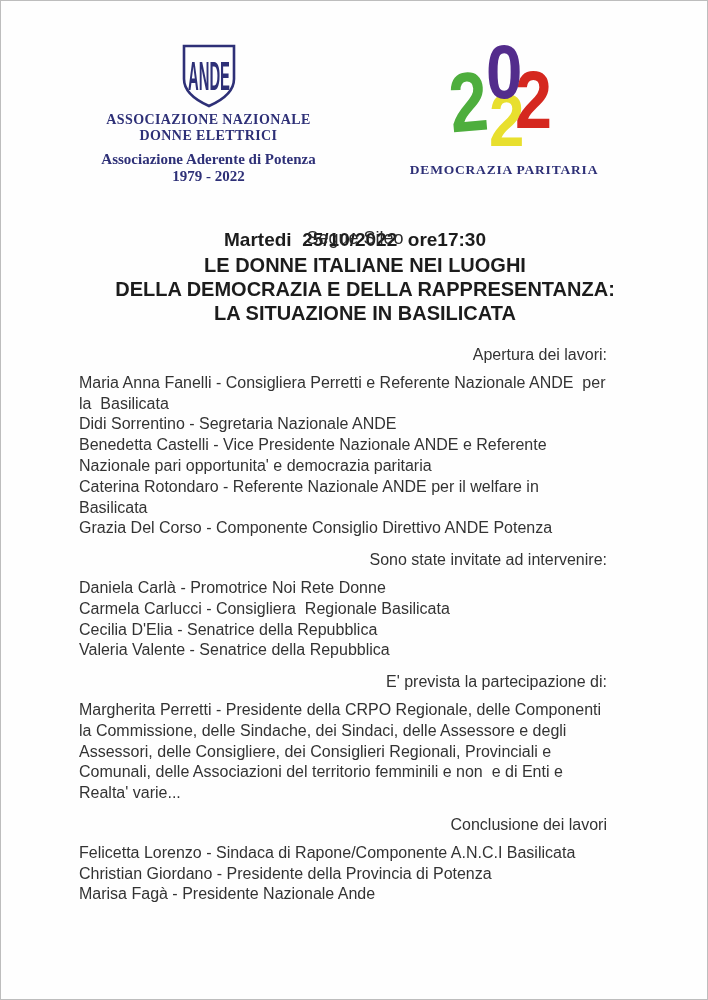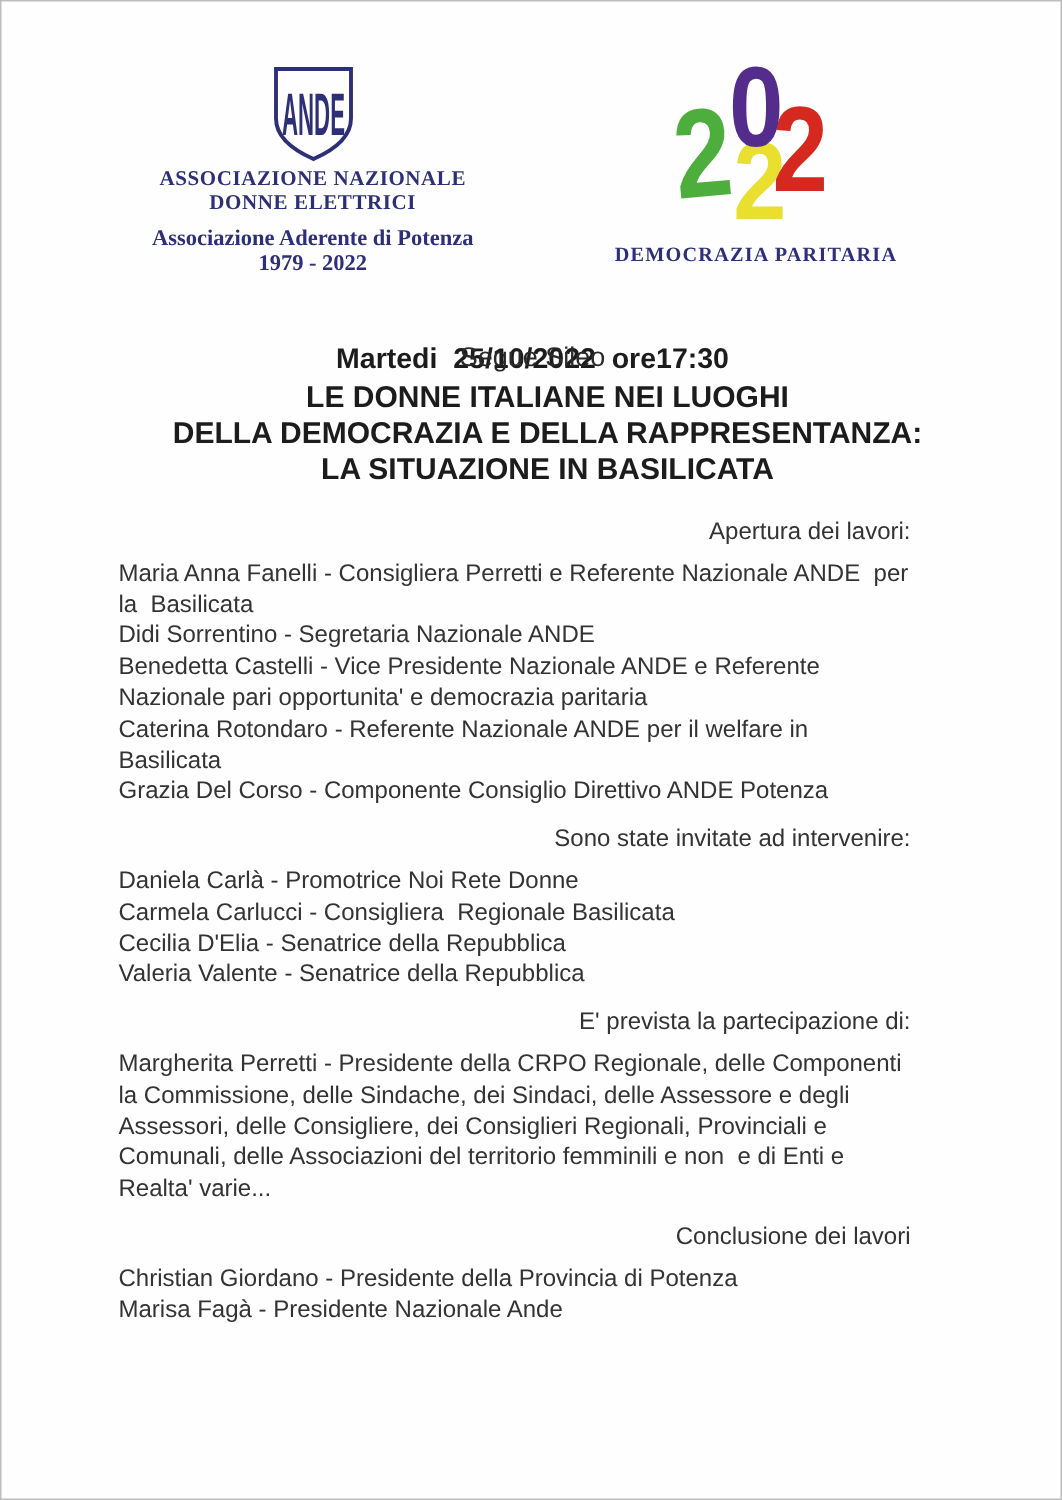--- a/index.html
+++ b/index.html
@@ -135,19 +135,20 @@
   <div class="section">
     <div class="section-header">E' prevista la partecipazione di:</div>
     <div class="section-items">
           <p>Margherita Perretti - Presidente della CRPO Regionale, delle Componenti la Commissione, delle Sindache, dei Sindaci, delle Assessore e degli Assessori, delle Consigliere, dei Consiglieri Regionali, Provinciali e Comunali, delle Associazioni del territorio femminili e non  e di Enti e Realta' varie...</p>
         </div>
   </div>
 
   <div class="section">
     <div class="section-header">Conclusione dei lavori</div>
     <div class="section-items">
+          <p>Felicetta Lorenzo - Sindaca di Rapone/Componente A.N.C.I Basilicata</p>
           <p>Christian Giordano - Presidente della Provincia di Potenza</p>
           <p>Marisa Fagà - Presidente Nazionale Ande</p>
         </div>
   </div>
 </div>
 
 </div>
 
 </body></html>

